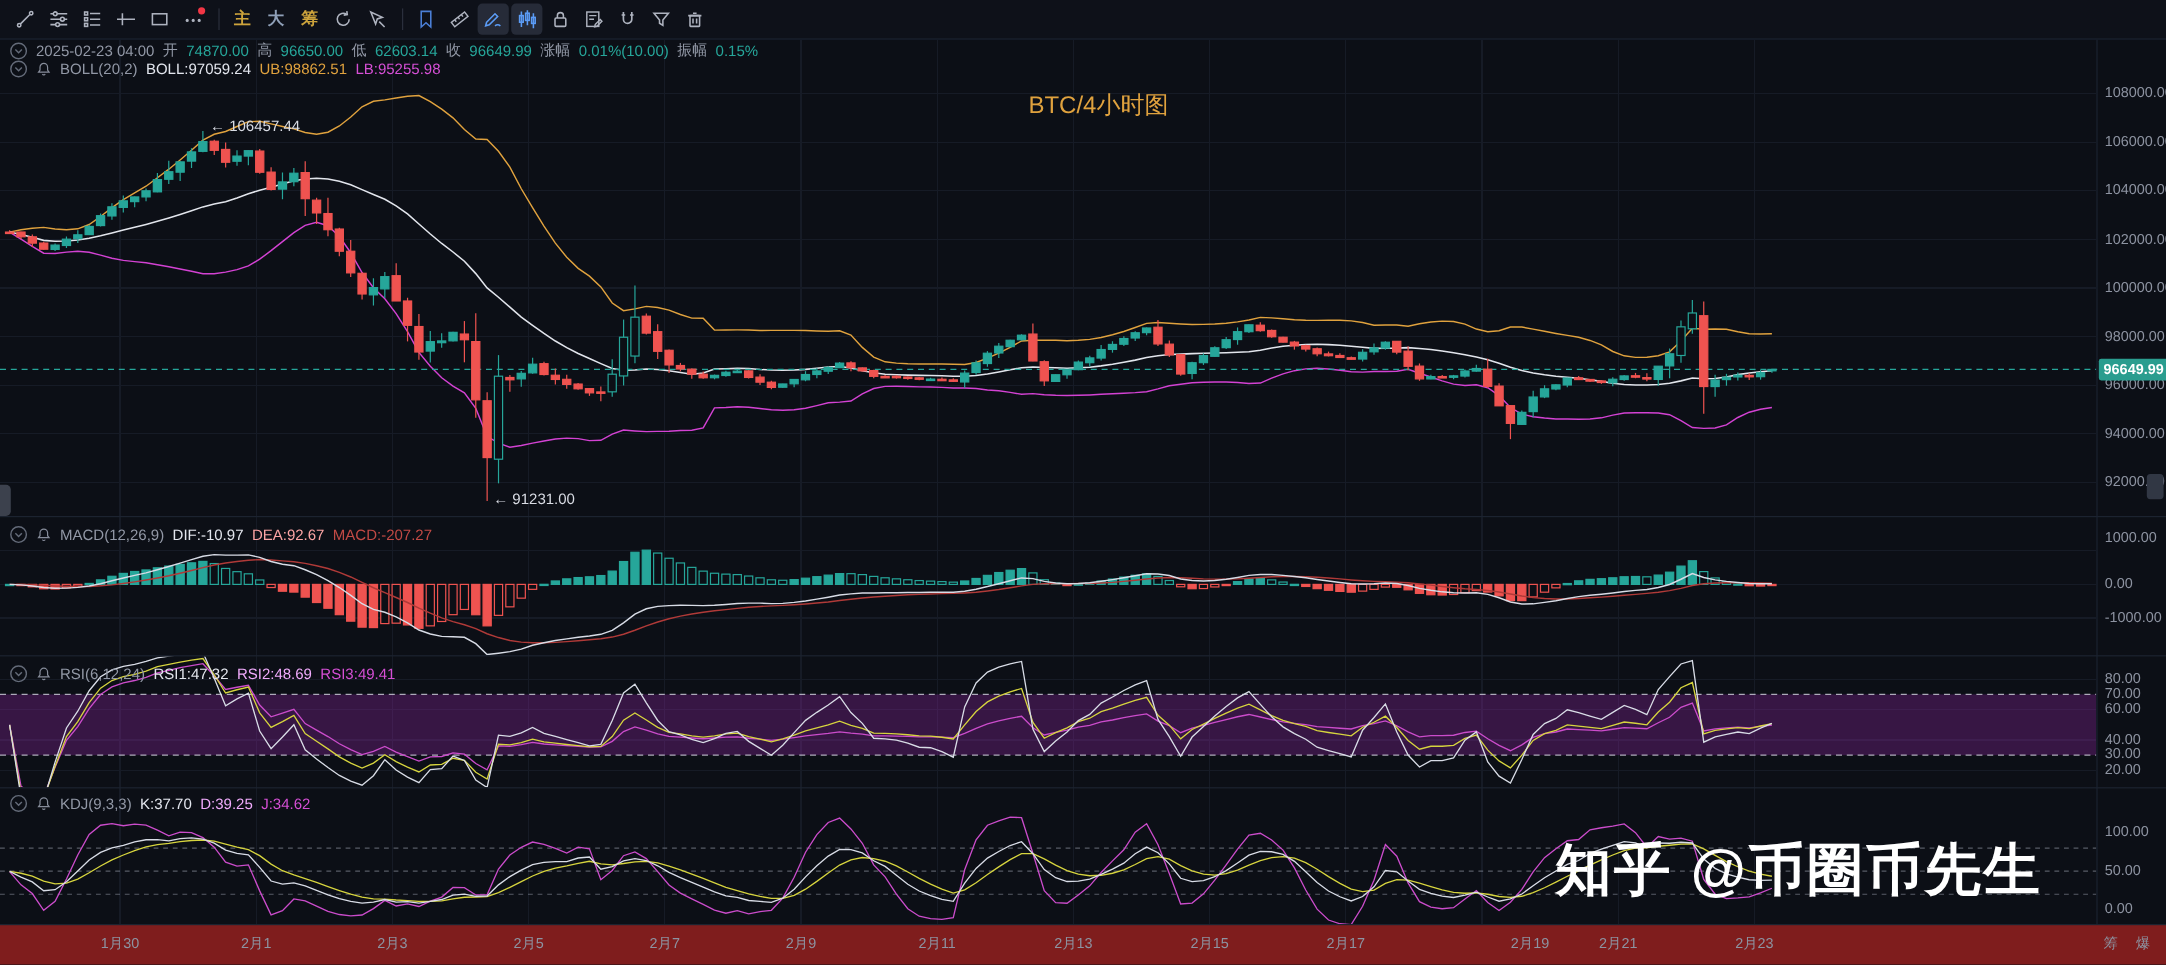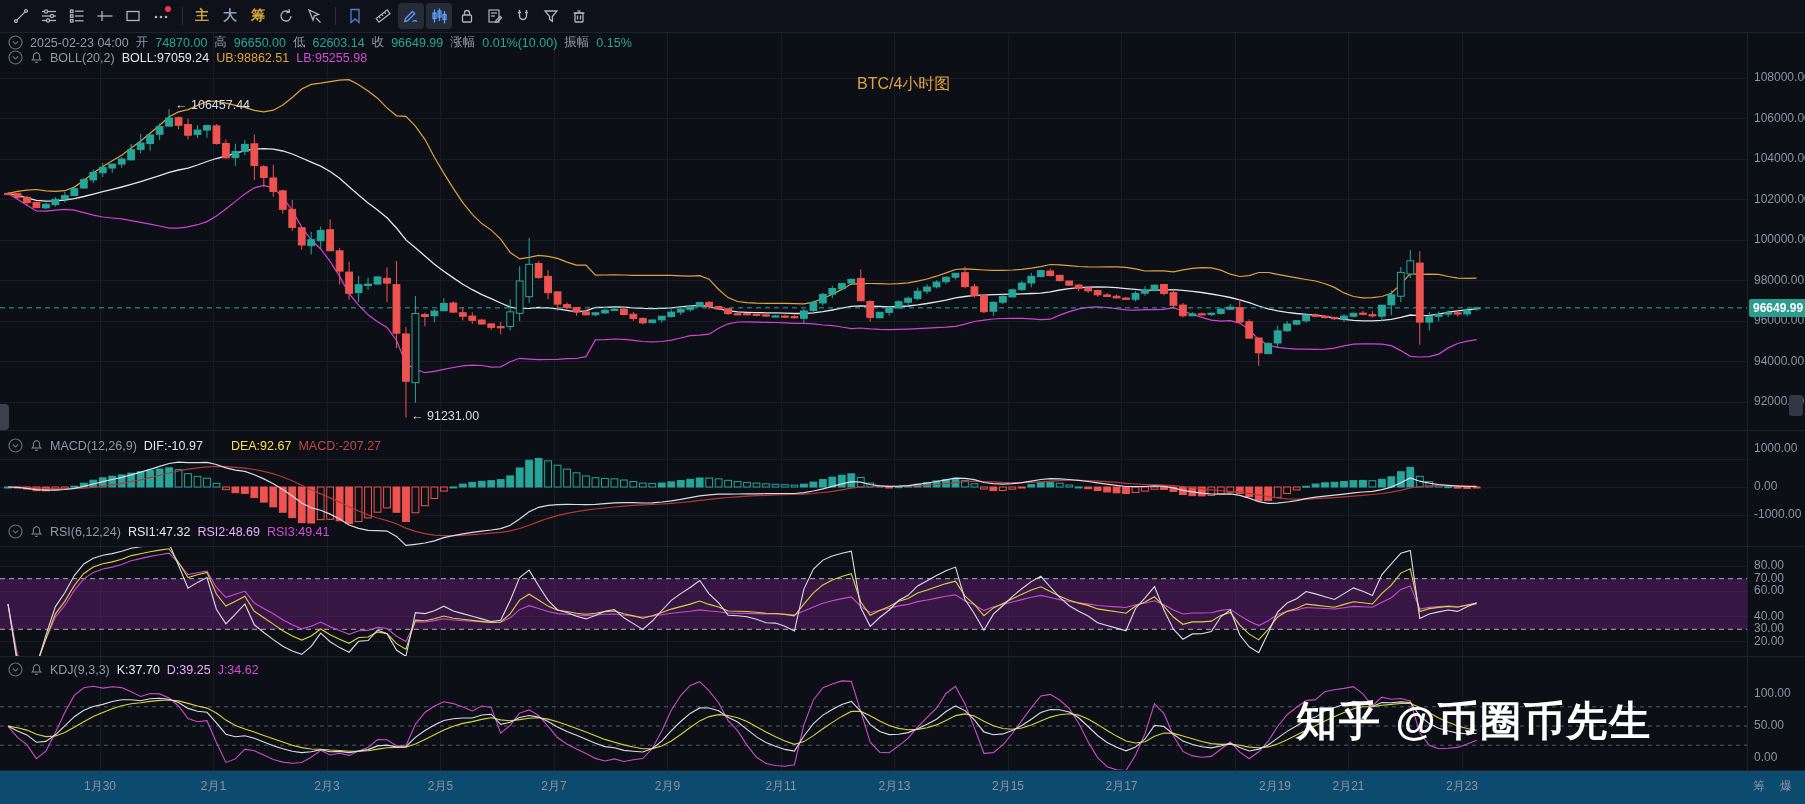--- a/index.html
+++ b/index.html
@@ -19,37 +19,37 @@
   .glyph.gold{color:#cda43c;}
   .glyph.dim{color:#8fa0b8;}
   
   .row{position:absolute;display:flex;align-items:center;column-gap:7px;font-size:12.5px;color:#9298a6;
        white-space:nowrap;z-index:6;}
   .row .val{color:#26a69a;}
   .row .white{color:#e3e6ee;font-weight:normal;}
   .row .gold{color:#e0a23e;text-align:right;}
   .row .mag{color:#d54fd5;}
   .row .yel{color:#f0abfc;}
-  .row .red1{color:#fde047;margin-left:21px;}
+  .row .red1{color:#fca5a5;}
   .row .red2{color:#c14a45;}
   .cicon{display:flex;align-items:center;}
   
   .axis{position:absolute;left:1747px;top:33px;width:58px;height:737px;border-left:1px solid #1c2330;z-index:5;}
   .lbl{position:absolute;left:6px;font-size:12px;color:#8d93a1;white-space:nowrap;}
   .badge{position:absolute;left:1px;top:266px;width:55px;height:18px;background:#2a9d8f;color:#fff;
          font-size:12px;font-weight:bold;line-height:18px;padding-left:4px;border-radius:2px;z-index:7;}
   .timebar{position:absolute;left:0;top:770px;width:1805px;height:34px;border-top:1px solid #1c2330;
-           background:#0c4a6e;z-index:5;}
+           background:#7f1d1d;z-index:5;}
   .tlabel{position:absolute;top:7px;transform:translateX(-50%);font-size:12px;color:#8d93a1;white-space:nowrap;}
   .textra{position:absolute;top:7px;font-size:12px;color:#8d93a1;}
   .sep{position:absolute;left:0;width:1805px;height:1px;background:#1c2330;z-index:4;}
   
-  .title{position:absolute;left:857px;top:74px;font-size:16px;color:#e0a23e;z-index:6;white-space:nowrap;}
+  .title{position:absolute;left:857px;top:74px;font-size:20px;color:#e0a23e;z-index:6;white-space:nowrap;}
   .ann{position:absolute;font-size:12.5px;color:#d9dce4;z-index:6;white-space:nowrap;}
-  .watermark{position:absolute;left:1296px;top:694px;font-size:41px;font-weight:bold;color:#ffffff;
+  .watermark{position:absolute;left:1296px;top:694px;font-size:47px;font-weight:bold;color:#ffffff;
              letter-spacing:2px;z-index:9;white-space:nowrap;}
   .lefttab{position:absolute;left:0;top:404px;width:9px;height:26px;background:#3c414d;
            border-radius:0 4px 4px 0;z-index:6;}
   .scrollbtn{position:absolute;left:1789px;top:395px;width:14px;height:21px;background:#313744;
              border-radius:3px;z-index:6;}
   #chart-svg{position:absolute;left:0;top:33px;z-index:1;}
 </style>
 </head>
 <body>
 
@@ -786,21 +786,21 @@
           <path d="M7 2 a3.4 3.4 0 0 1 3.4 3.4 v2.6 l1.3 1.8 h-9.4 l1.3 -1.8 v-2.6 a3.4 3.4 0 0 1 3.4 -3.4 z"></path>
           <path d="M5.8 11.5 a1.3 1.3 0 0 0 2.4 0"></path>
         </svg>
       </span>
     <span>MACD(12,26,9)</span>
     <span class="white">DIF:-10.97</span>
     <span class="red1">DEA:92.67</span>
     <span class="red2">MACD:-207.27</span>
   </div>
 
-  <div class="row" style="left:8px;top:524px">
+  <div class="row" style="left:8px;top:554px">
     <span class="cicon">
         <svg width="15" height="15" viewBox="0 0 15 15" fill="none" stroke="#646b79" stroke-width="1.2">
           <circle cx="7.5" cy="7.5" r="6.5"></circle>
           <polyline points="4.8,6.3 7.5,9 10.2,6.3"></polyline>
         </svg>
       </span>
     <span class="cicon">
         <svg width="13" height="13" viewBox="0 0 14 14" fill="none" stroke="#868c9a" stroke-width="1.1">
           <path d="M7 2 a3.4 3.4 0 0 1 3.4 3.4 v2.6 l1.3 1.8 h-9.4 l1.3 -1.8 v-2.6 a3.4 3.4 0 0 1 3.4 -3.4 z"></path>
           <path d="M5.8 11.5 a1.3 1.3 0 0 0 2.4 0"></path>

